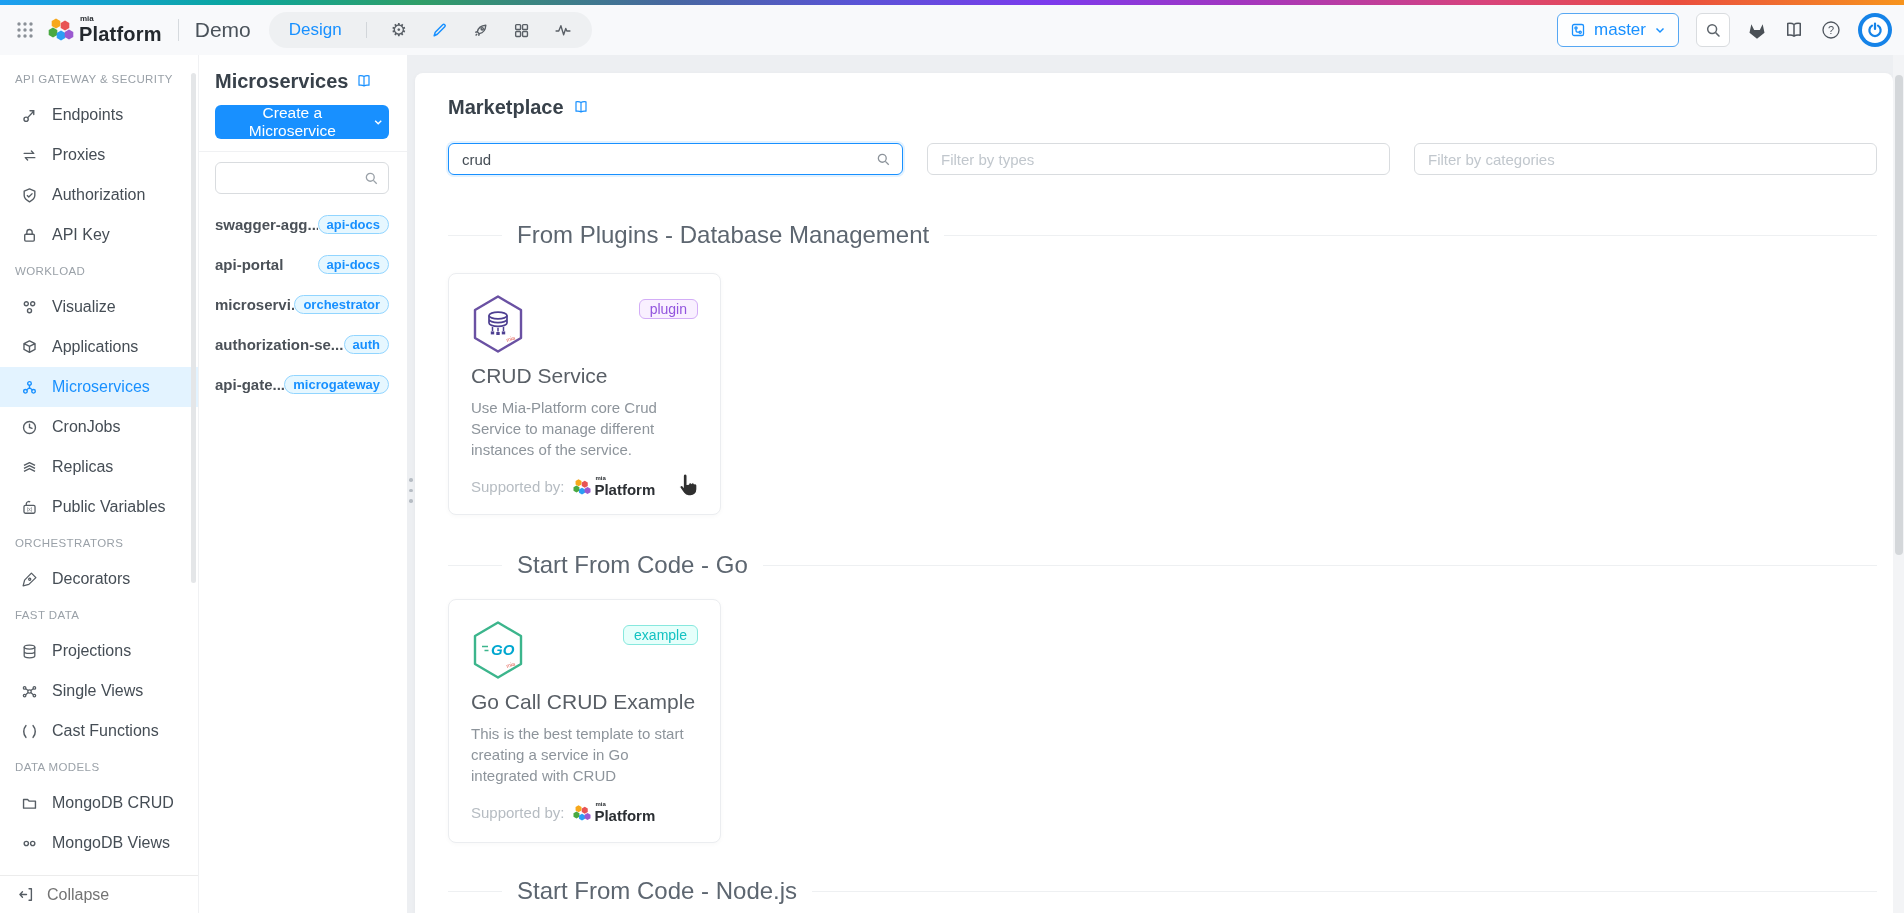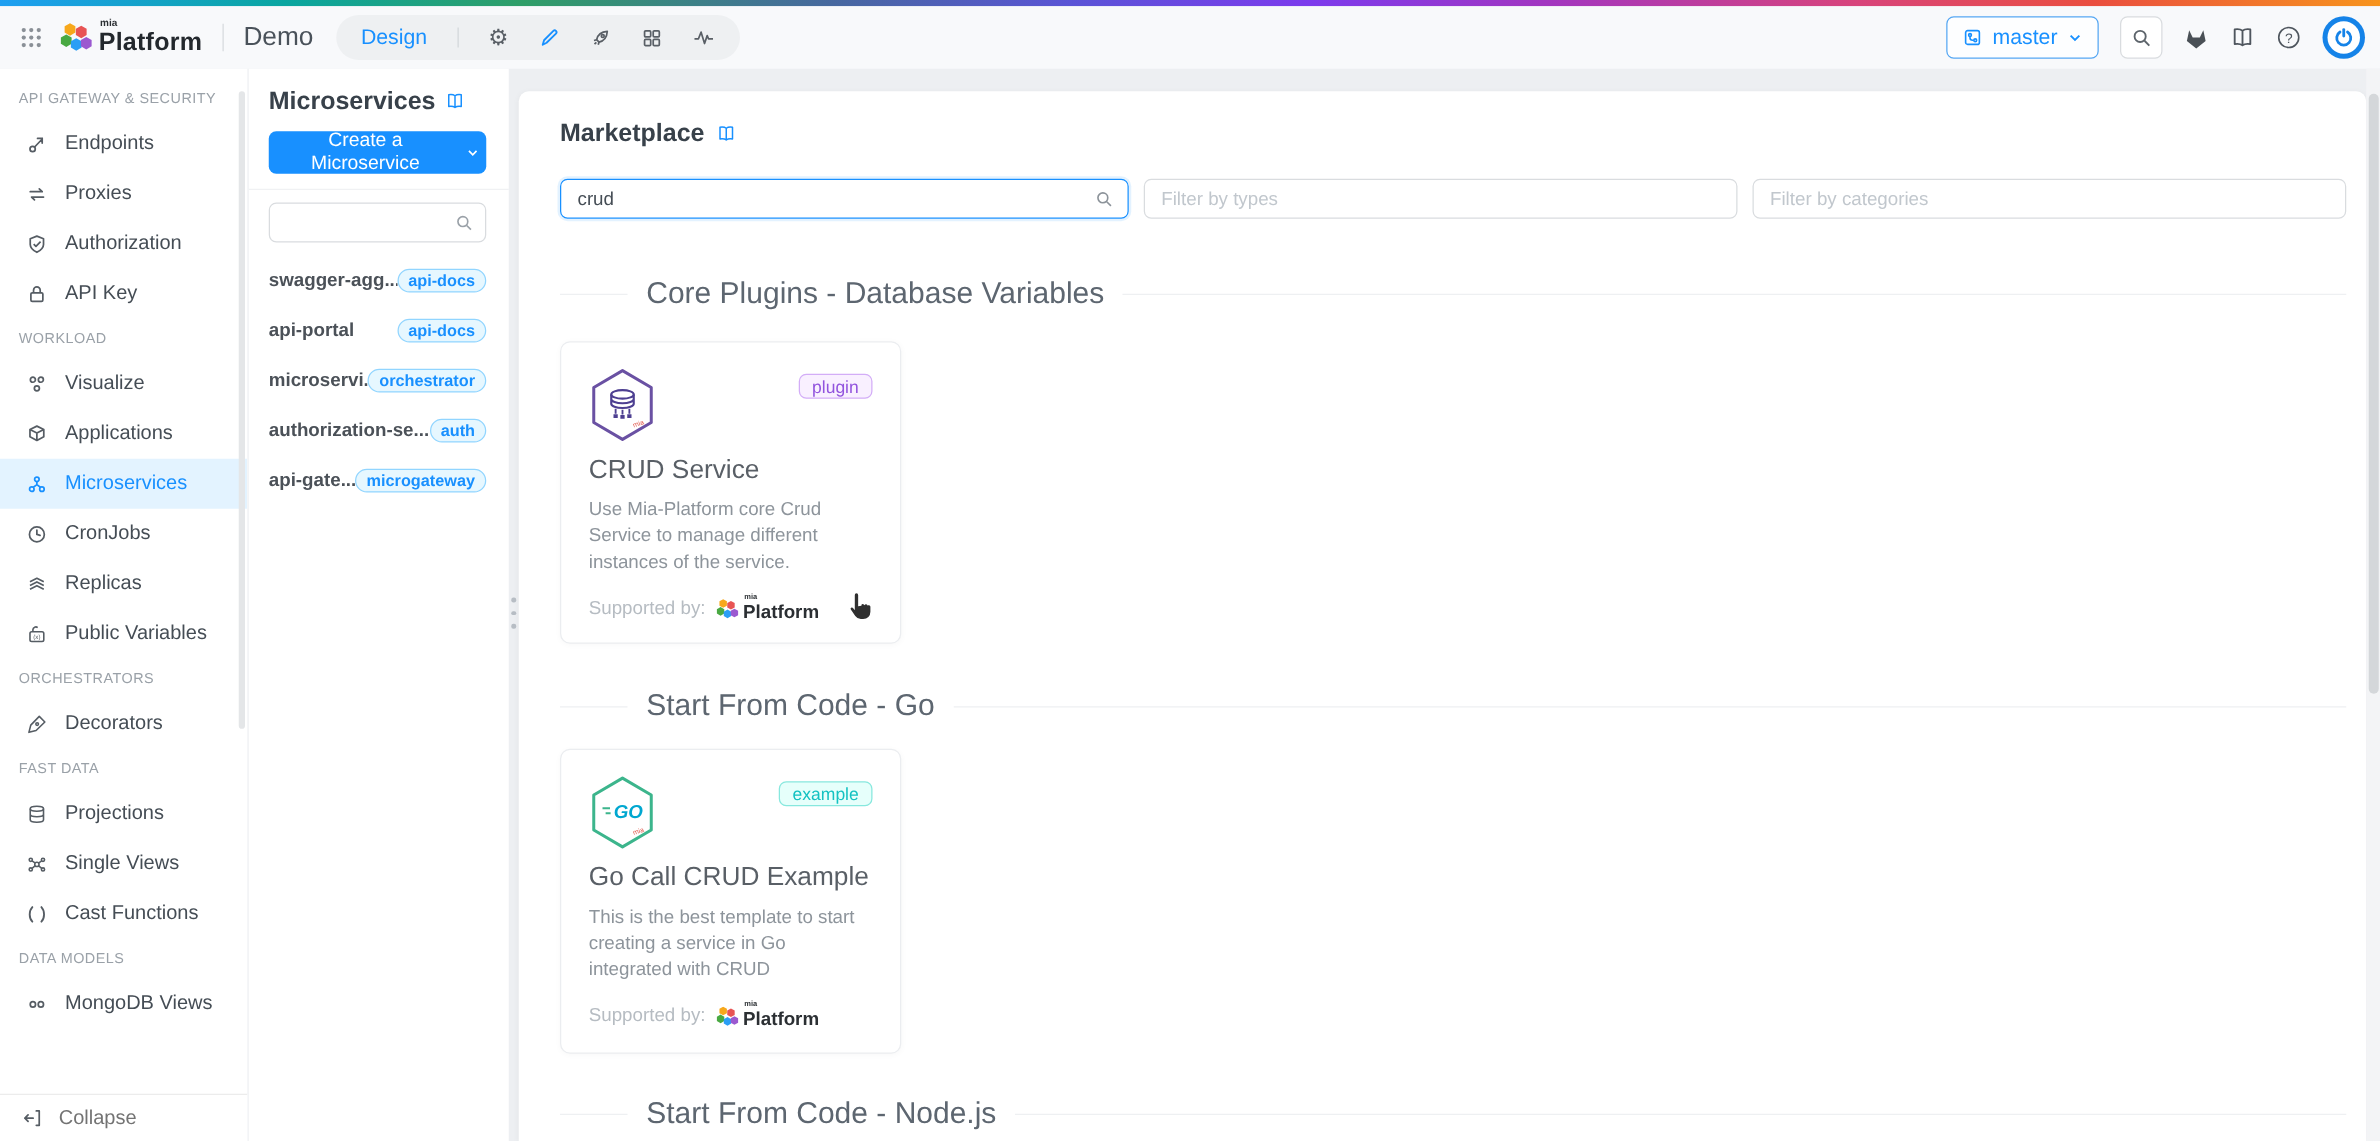--- a/index.html
+++ b/index.html
@@ -73,21 +73,21 @@
   .svc-row { height:40px; display:flex; align-items:center; justify-content:space-between; cursor:pointer;font-weight:bold; }
   .svc-name { font-size:15px; color:#4b5158; white-space:nowrap; overflow:hidden; }
   .svc-tag { font-size:13px; color:#1890ff; background:#e6f7ff; border:1px solid #91d5ff;
     border-radius:10px; padding:1px 8px; white-space:nowrap; }
 
   
   .main-card { position:absolute; top:73px; left:415px; right:11px; bottom:0; background:#fff;
     border-radius:8px 8px 0 0; box-shadow:0 1px 5px rgba(0,0,0,.04); padding:22px 16px 0 33px; overflow:hidden; }
   .mk-title-row { display:flex; align-items:center; gap:9px; height:24px; }
   .mk-title { font-size:20px; font-weight:600; color:#38414a; }
-  .mk-search-row { margin-top:24px; display:flex; gap:12px; }
+  .mk-search-row { margin-top:24px; display:flex; gap:24px; }
   .mk-search { width:455px; height:32px; border:1px solid #1890ff; border-radius:6px; display:flex;
     align-items:center; padding:0 11px; box-shadow:0 0 0 2px rgba(24,144,255,.12); }
   .mk-search input { border:none; outline:none; flex:1; font-size:15px; color:#454d55;
     font-family:"Liberation Sans",sans-serif; }
   .mk-filter { flex:1; height:32px; border:1px solid #d9dcdf; border-radius:6px; display:flex;
     align-items:center; padding:0 11px; }
   .mk-filter input { border:none; outline:none; flex:1; font-size:15px;
     font-family:"Liberation Sans",sans-serif; }
   .mk-filter input::placeholder, .p2-search input::placeholder { color:#c1c7cd; }
 
@@ -381,20 +381,28 @@
         <path d="M4.6,2.5 C3.2,4 2.6,5.9 2.6,8 s0.6,4 2,5.5 M11.4,2.5 C12.8,4 13.4,5.9 13.4,8 s-0.6,4 -2,5.5"></path>
       </svg>
       </span>
     <span class="nav-label">Cast Functions</span>
   </div>
 
   <div class="sb-title">DATA MODELS</div>
 
   <div class="nav-item">
     <span class="nav-icon">
+      <svg width="17" height="17" viewBox="0 0 16 16" fill="none" stroke="currentColor" stroke-width="1.3" stroke-linejoin="round">
+        <path d="M2.4,4.2 H6.2 L7.8,5.8 H13.6 V12.4 H2.4 Z"></path>
+      </svg>
+      </span>
+    <span class="nav-label">MongoDB CRUD</span>
+  </div>
+  <div class="nav-item">
+    <span class="nav-icon">
       <svg width="17" height="17" viewBox="0 0 16 16" fill="none" stroke="currentColor" stroke-width="1.3">
         <circle cx="5" cy="8" r="2"></circle>
           <circle cx="11" cy="8" r="2"></circle>
       </svg>
       </span>
     <span class="nav-label">MongoDB Views</span>
   </div>
 
   <div class="collapse-bar">
     <span>
@@ -474,21 +482,21 @@
     </div>
     <div class="mk-filter">
       <input type="text" placeholder="Filter by types" style="">
     </div>
     <div class="mk-filter">
       <input type="text" placeholder="Filter by categories" style="">
     </div>
   </div>
 
   <div class="sec-div sec-div-1">
-    <span>Core Plugins - Database Variables</span>
+    <span>From Plugins - Database Management</span>
   </div>
 
   <div class="cards-row cards-row-1">
     <div class="mk-card crud">
       <div class="card-top">
         <span>
           <svg width="54" height="60" viewBox="0 0 54 60">
             <polygon points="27,2.5 50,16 50,44 27,57.5 4,44 4,16" fill="#fff" stroke="#6a51a3" stroke-width="2.4" stroke-linejoin="round"></polygon>
             <ellipse cx="27" cy="21.5" rx="9" ry="3.4" fill="none" stroke="#4d3f91" stroke-width="1.7"></ellipse>
             <path d="M18,21.5 v7.5 c0,1.9 4,3.4 9,3.4 s9,-1.5 9,-3.4 v-7.5 M18,25.2 c0,1.9 4,3.4 9,3.4 s9,-1.5 9,-3.4" fill="none" stroke="#4d3f91" stroke-width="1.7"></path>

